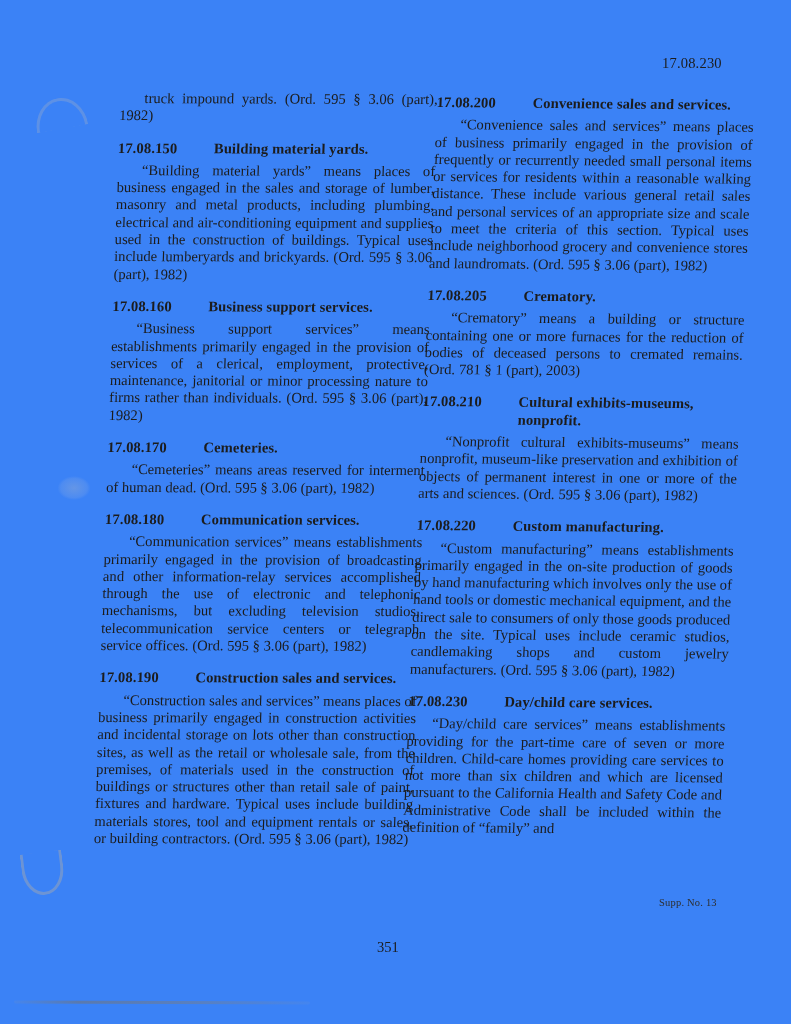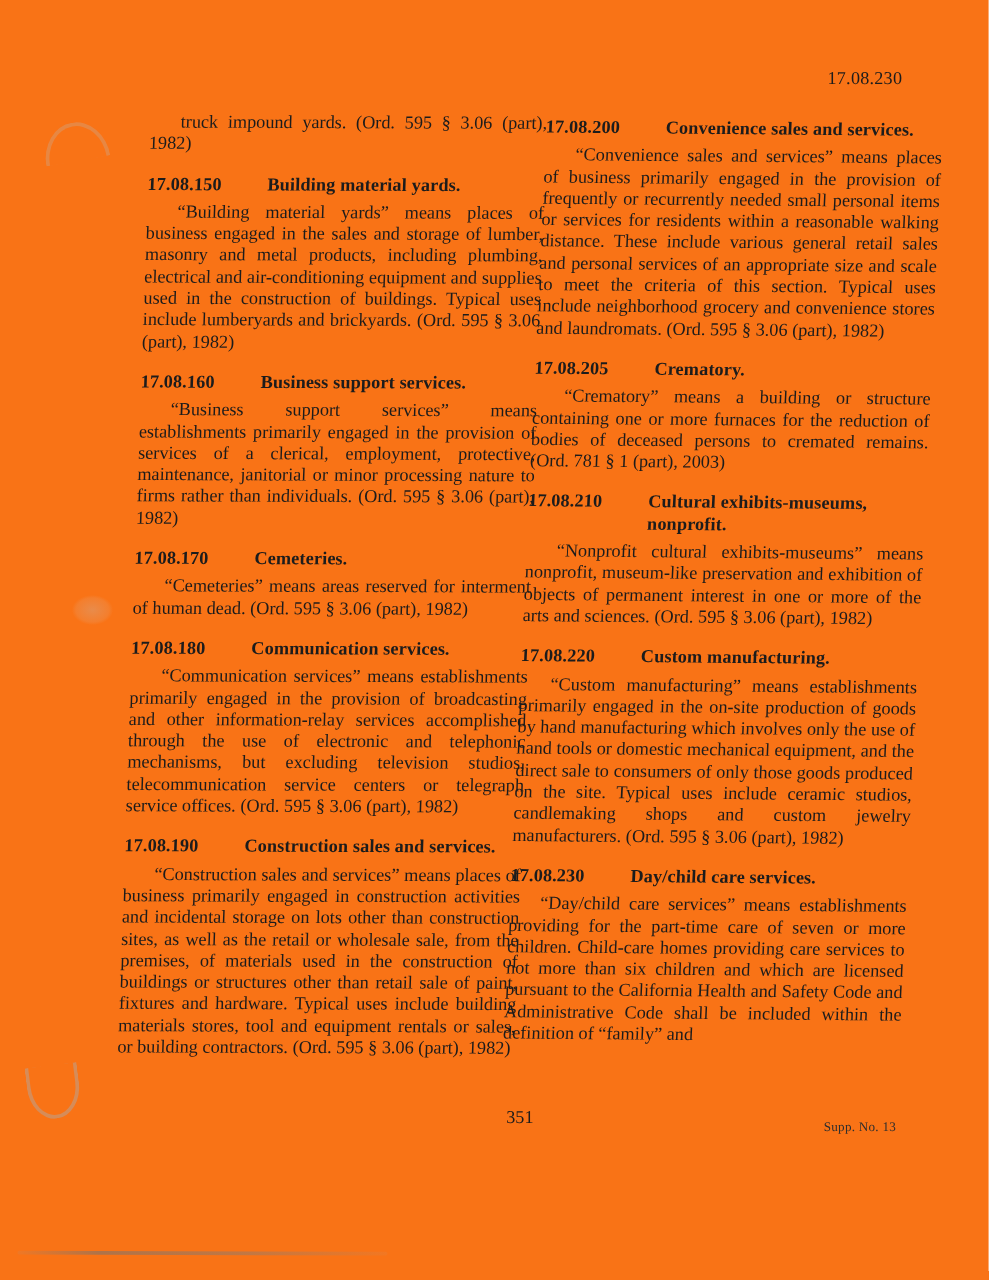--- a/index.html
+++ b/index.html
@@ -1,20 +1,20 @@
 <!DOCTYPE html>
 <html lang="en"><head>
 <meta charset="utf-8">
 <style>
   html, body { margin: 0; padding: 0; background: #ffffff; }
   .page {
     position: relative;
     width: 791px;
     height: 1024px;
-    background: #f97316;
+    background: #3b82f6;
     overflow: hidden;
     font-family: "Liberation Serif", "DejaVu Serif", serif;
     color: #1c1c1c;
   }
   .header-num {
     position: absolute;
     top: 55px;
     left: 662px;
     font-size: 14.5px;
     letter-spacing: 0.2px;
@@ -56,23 +56,22 @@
   .col-right .code-section:first-child .sec-head { margin-top: 0; }
   .sec-num { flex: 0 0 72px; margin-right: 24px; white-space: nowrap; }
   .sec-title { flex: 1; max-width: 218px; }
   .sec-body {
     margin: 0;
     text-indent: 1.7em;
   }
   .page-num {
     position: absolute;
     left: 377px;
-    top: 886px;
+    top: 939px;
     font-size: 14.5px;
-    margin-left: 28px;
   }
   .supp-note {
     position: absolute;
     left: 659px;
     top: 897px;
     font-size: 10.5px;
     font-weight: 400;
     color: #2e2e2e;
     letter-spacing: 0.2px;
   }

